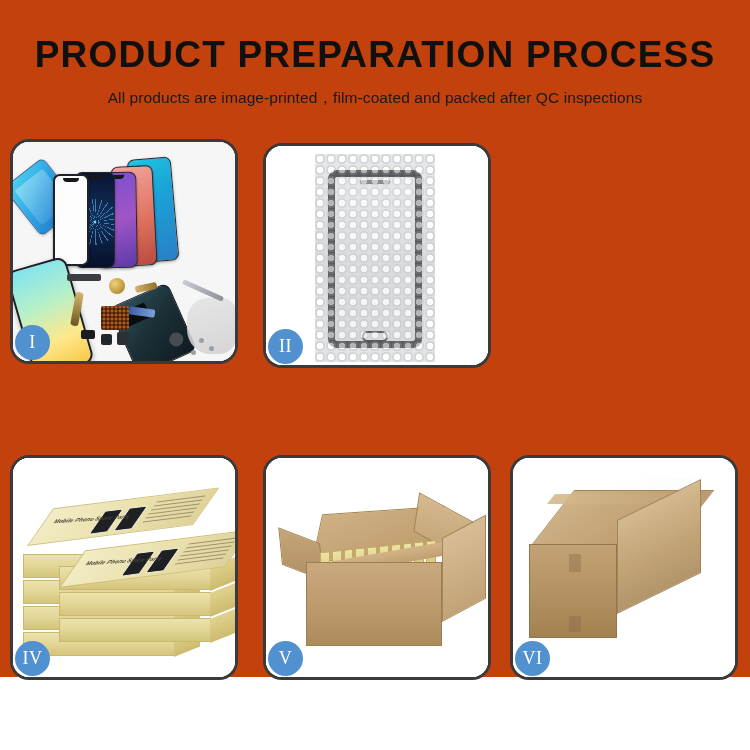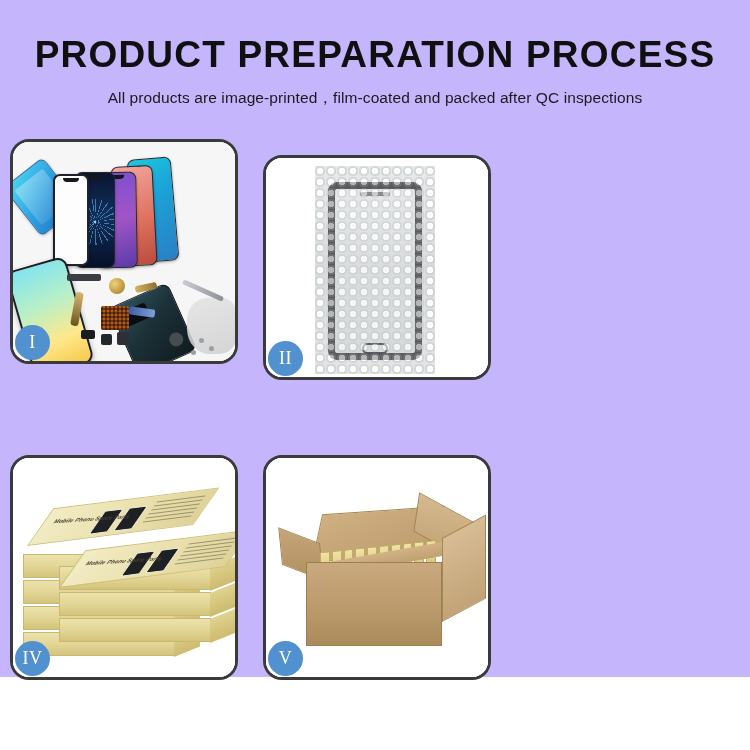--- a/index.html
+++ b/index.html
@@ -2,21 +2,21 @@
 <html><head>
 <meta charset="utf-8">
 <style>
   * { box-sizing: border-box; margin: 0; padding: 0; }
   html, body {
     width: 750px; height: 750px;
     background: #ffffff;
     font-family: "Liberation Sans", sans-serif;
     overflow: hidden;
   }
-  #page { position: relative; width: 750px; height: 677px; background: #c4b5fd; }
+  #page { position: relative; width: 750px; height: 677px; background: #c2410c; }
 
   
   .header { position: absolute; top: 0; left: 0; width: 750px; text-align: center; }
   .title {
     font-size: 37px; font-weight: 700; letter-spacing: 1.2px;
     color: #101010; margin-top: 36px; line-height: 1.05;
     font-family: "Liberation Sans", sans-serif;
   }
   .subtitle {
     font-size: 15.5px; font-weight: 400; color: #1a1a1a;
@@ -28,21 +28,21 @@
   .panel {
     position: absolute; width: 228px; height: 225px;
     border: 3px solid #3a3a3a; border-radius: 19px;
     background: #fafafa; overflow: visible;
   }
   .panel .inner {
     position: absolute; inset: 0; border-radius: 16px; overflow: hidden;
     background: #f7f7f7;
   }
   .p1 { left: 0;   top: 0; }
-  .p2 { left: 253px; top: 16px; }
+  .p2 { left: 253px; top: 4px; }
   .p3 { left: 500px; top: 0; }
   .p4 { left: 0;   top: 316px; }
   .p5 { left: 253px; top: 316px; }
   .p6 { left: 500px; top: 316px; }
 
   
   .badge {
     position: absolute; left: 2px; bottom: 1px;
     width: 35px; height: 35px; border-radius: 50%;
     background: #5291d0; color: #ffffff;
@@ -484,15 +484,29 @@
               <i></i>
           </div>
           <div class="carton-front-flap"></div>
           <div class="carton-right"></div>
           <div class="carton-body"></div>
         </div>
       </div>
       <div class="badge">V</div>
     </div>
 
+    <div class="panel p6">
+      <div class="inner">
+        <div class="scene6">
+          <div class="c6-shine"></div>
+          <div class="c6-top"></div>
+          <div class="c6-tape"></div>
+          <div class="c6-right"></div>
+          <div class="c6-left"></div>
+          <div class="c6-seam1"></div>
+          <div class="c6-seam2"></div>
+        </div>
+      </div>
+      <div class="badge">VI</div>
+    </div>
 
   </div>
 </div>
 
 </body></html>

